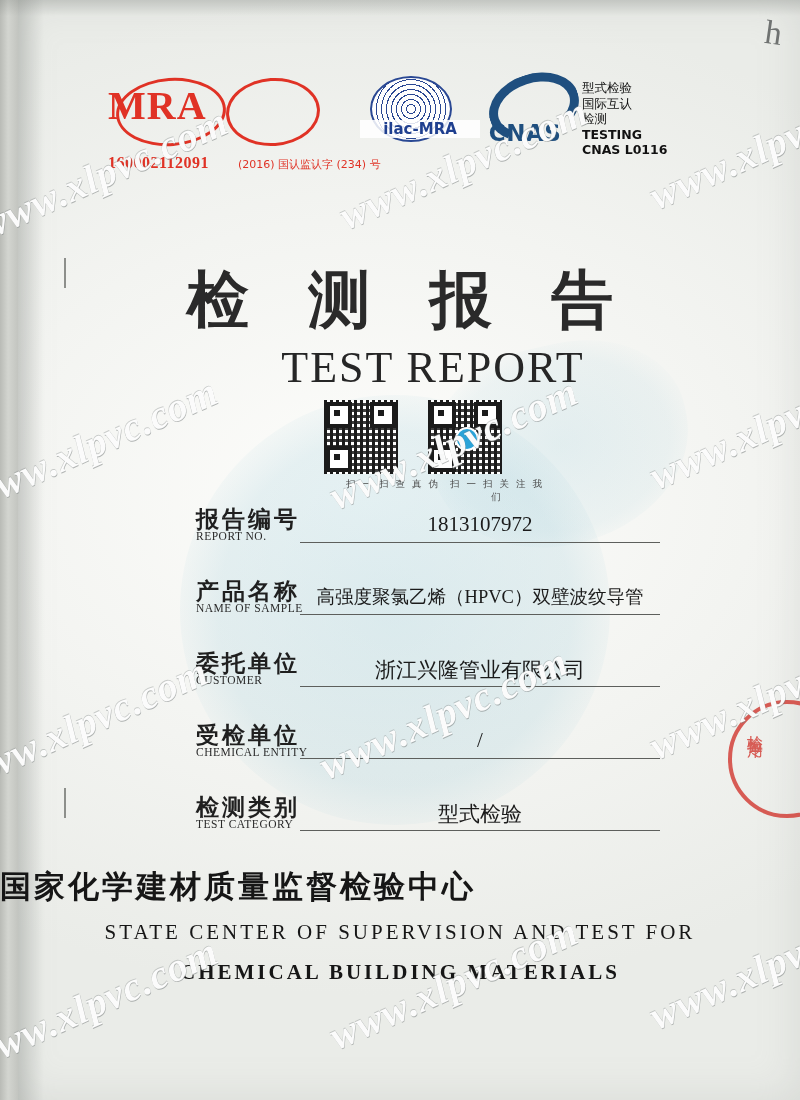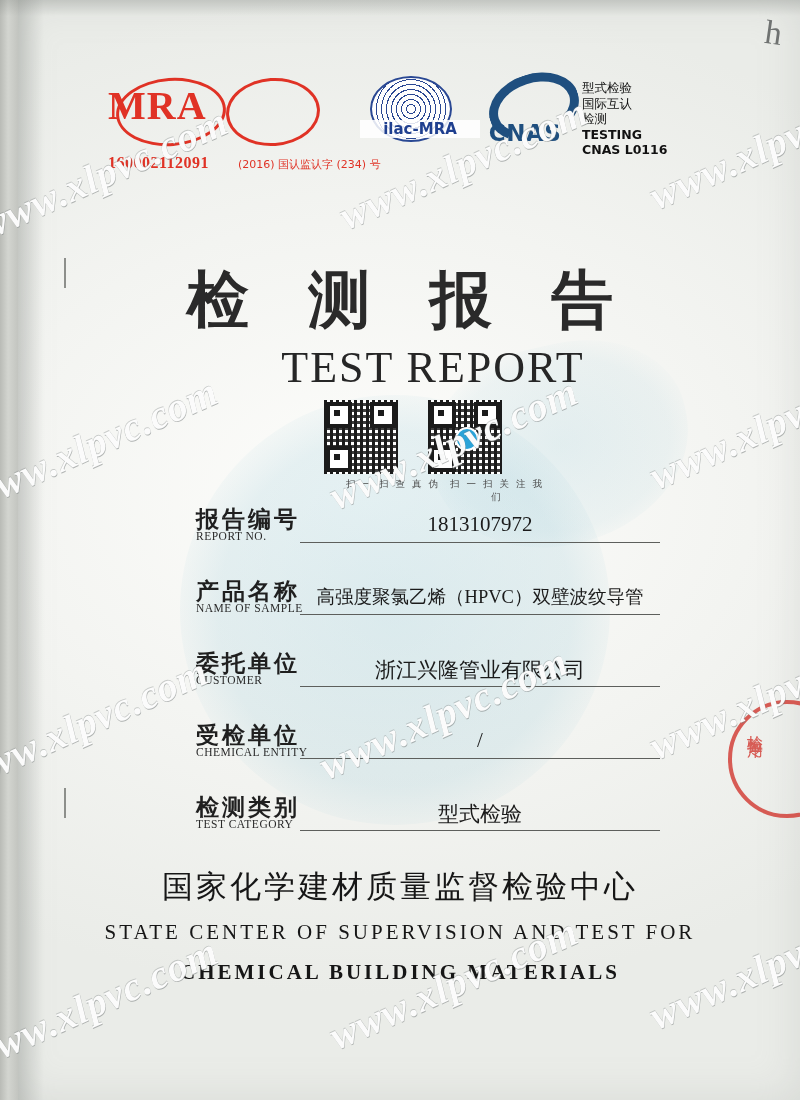--- a/index.html
+++ b/index.html
@@ -345,23 +345,22 @@
     font-size: 21px;
     color: #1b1b1b;
   }
   .field .value.small { font-size: 18.5px; }
 
   
   .footer-cn {
     position: absolute;
     left: 0; top: 866px;
     width: 800px;
-    text-align: center;
-    font-family: "Liberation Serif", serif;
-    font-weight: normal;
+    font-family: "Liberation Serif", serif;
+    font-weight: bold;
     font-size: 31px;
     letter-spacing: 3px;
     color: #161616;
   }
   .footer-en1 {
     position: absolute;
     left: 0; top: 920px;
     width: 800px;
     text-align: center;
     font-family: "Liberation Serif", serif;

